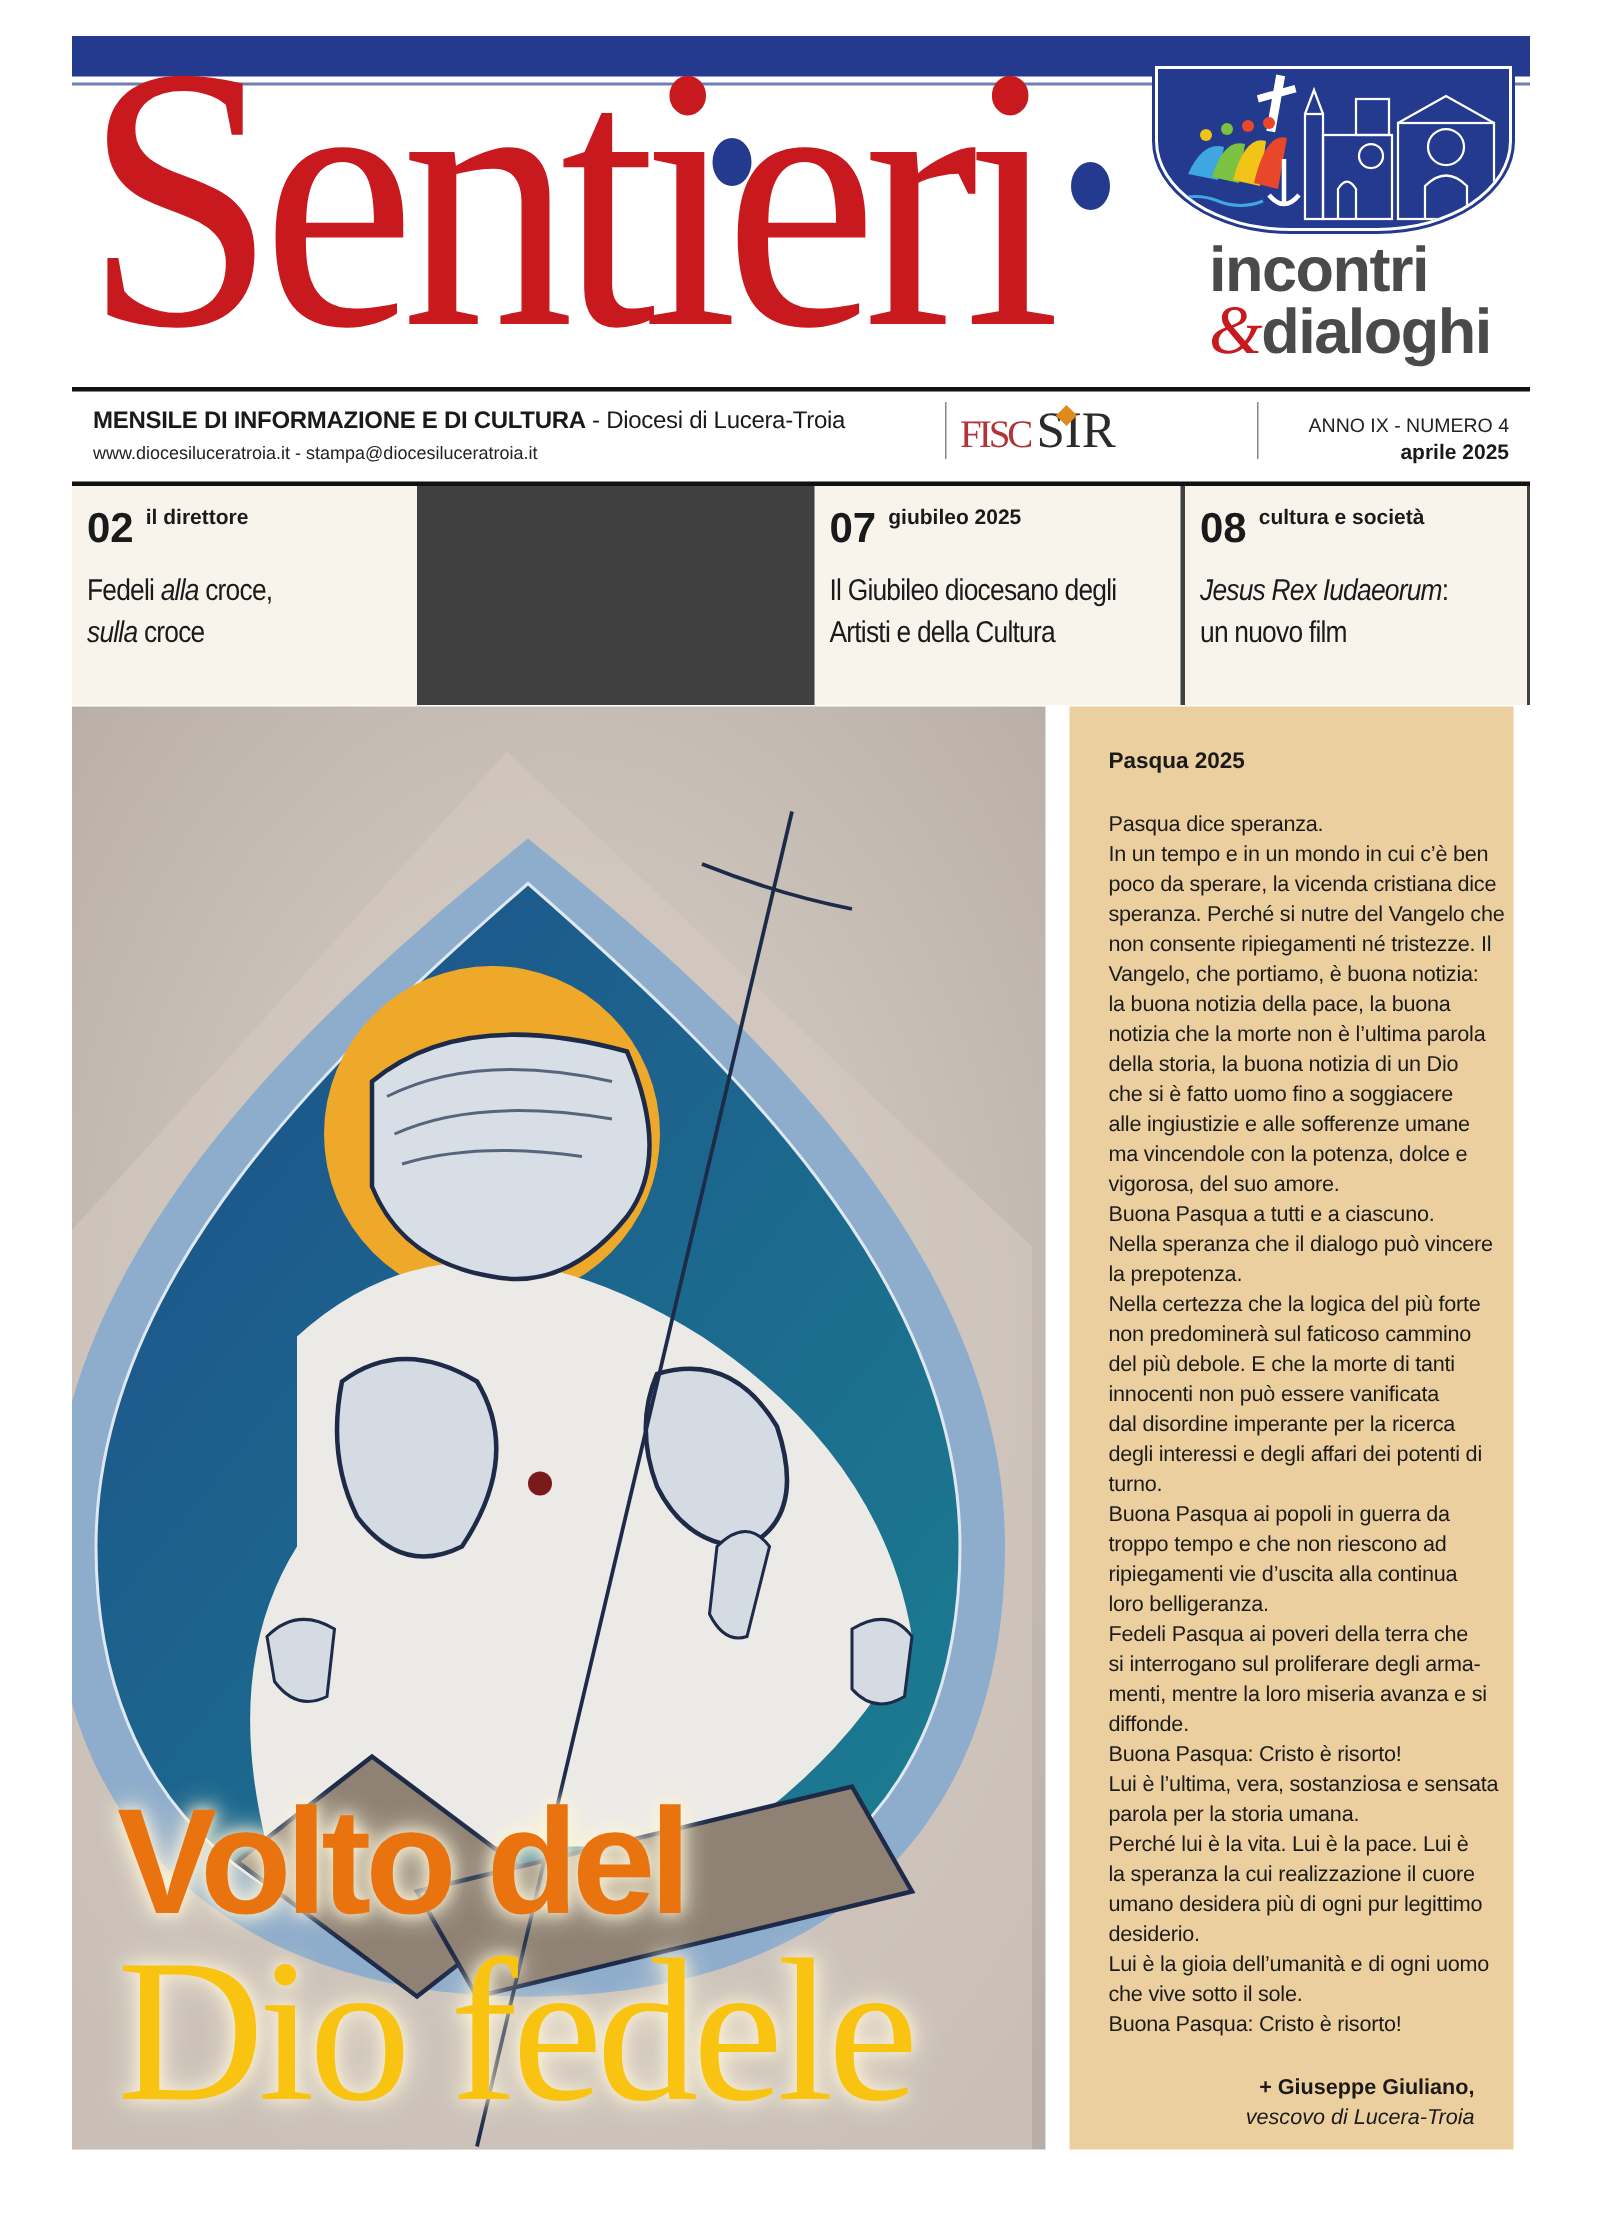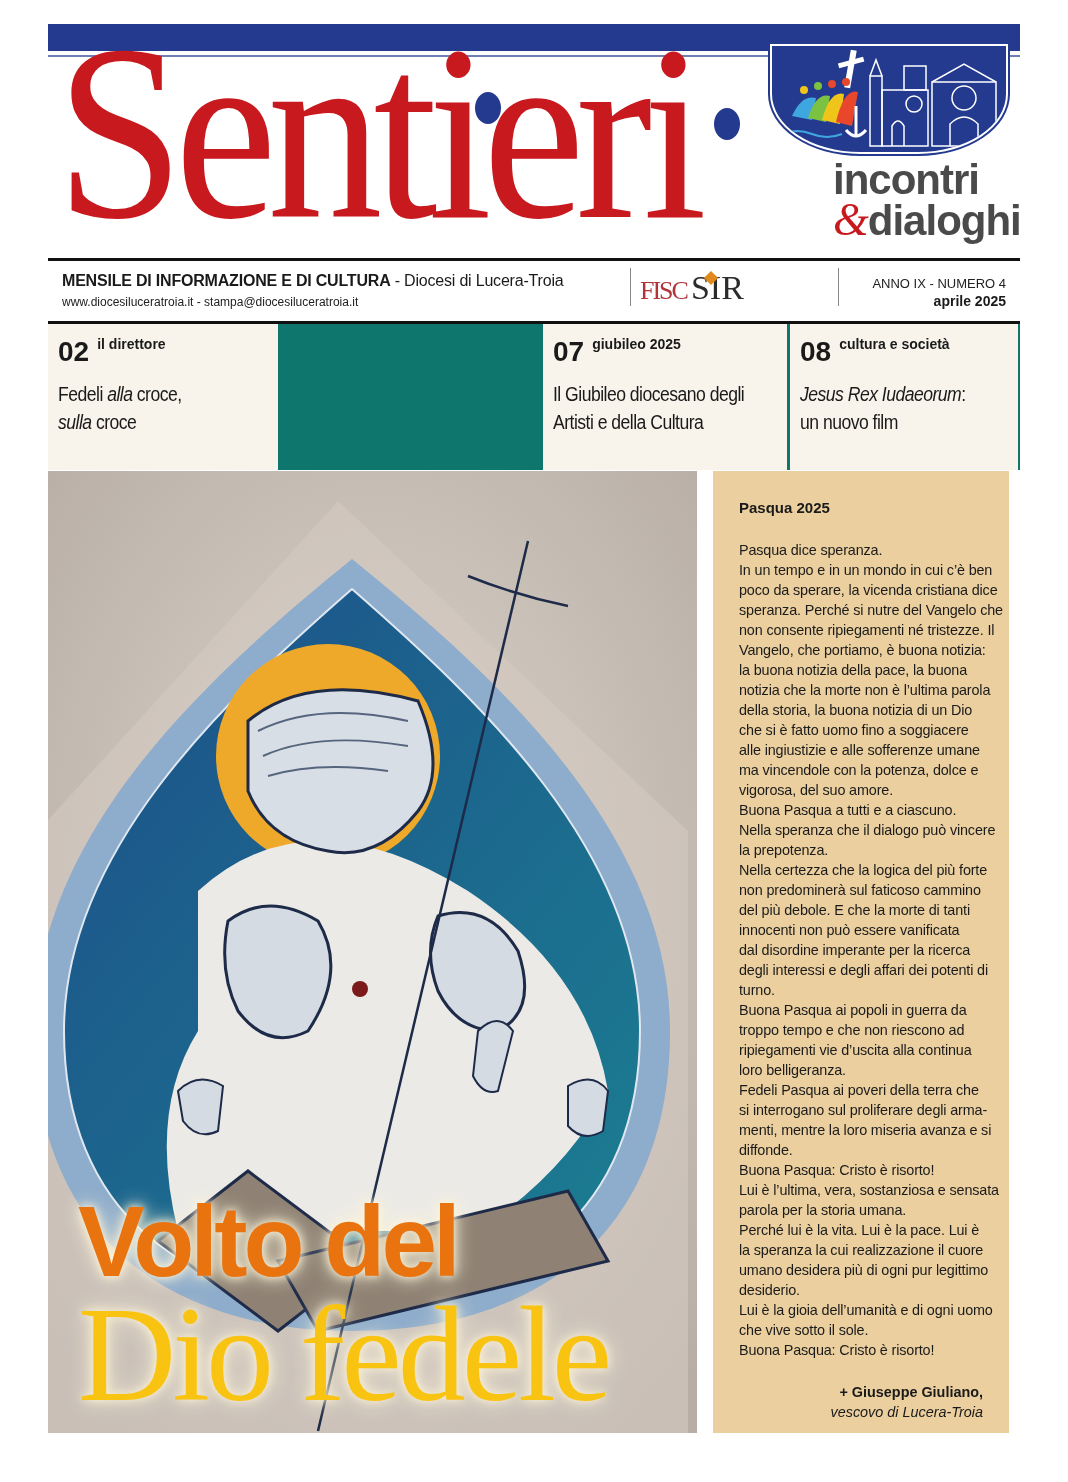--- a/index.html
+++ b/index.html
@@ -17,41 +17,41 @@
     white-space: nowrap;
   }
   .title-dot { position: absolute; width: 26px; height: 32px; border-radius: 50%; background: #233a8e; }
   .logo-badge {
     position: absolute; left: 770px; top: 44px; width: 238px; height: 110px;
     background: #233a8e; border-radius: 0 0 90px 90px / 0 0 60px 60px;
     border: 2px solid #ffffff; outline: 2px solid #233a8e;
     overflow: hidden;
   }
   .logo-badge svg { position: absolute; left: 0; top: 0; }
-  .subtitle { position: absolute; left: 806px; top: 160px; font-family: "Liberation Sans", sans-serif; font-weight: bold; color: #4a4a4a; margin-left: 27px; }
+  .subtitle { position: absolute; left: 806px; top: 160px; font-family: "Liberation Sans", sans-serif; font-weight: bold; color: #4a4a4a; }
   .subtitle .l1 { font-size: 42px; line-height: 40px; letter-spacing: -1px; }
   .subtitle .l2 { font-size: 42px; line-height: 40px; letter-spacing: -1px; }
   .subtitle .amp { color: #c8191e; font-family: "Liberation Serif", serif; font-style: italic; font-weight: normal; font-size: 46px; }
 
   .rule-thick { position: absolute; left: 48px; width: 972px; height: 3px; background: #111; }
 
   .info-left { position: absolute; left: 62px; top: 272px; }
   .info-left .line1 { font-size: 16px; font-weight: bold; letter-spacing: -0.2px; white-space: nowrap; }
   .info-left .line1 .rest { font-weight: normal; }
   .info-left .line2 { font-size: 12px; margin-top: 5px; color: #222; white-space: nowrap; }
   .vsep { position: absolute; top: 268px; width: 1px; height: 38px; background: #888; }
   .fisc { position: absolute; left: 640px; top: 270px; font-family: "Liberation Serif", serif; font-size: 34px; line-height: 36px; color: #b0343a; letter-spacing: -2px; }
   .fisc .sir { color: #2b2b2b; margin-left: 4px; letter-spacing: 0; }
   .fisc .diamond { display: inline-block; width: 10px; height: 10px; background: #e0891c; transform: rotate(45deg); position: relative; top: -16px; margin: 0 -6px 0 -4px; }
   .info-right { position: absolute; right: 62px; top: 276px; text-align: right; }
   .info-right .issue { font-size: 13px; color: #222; }
   .info-right .date { font-size: 14px; font-weight: bold; margin-top: 2px; }
 
   
-  .strip { position: absolute; left: 48px; top: 324px; width: 972px; height: 146px; background: #0f766e; }
+  .strip { position: absolute; left: 48px; top: 324px; width: 972px; height: 146px; background: #404040; }
   .card { position: absolute; top: 0; height: 146px; background: #f8f4ec; padding: 12px 10px 0 10px; }
   .card .num { font-size: 28px; font-weight: bold; display: inline-block; vertical-align: top; line-height: 32px; }
   .card .sec { font-size: 14px; font-weight: bold; display: inline-block; vertical-align: top; margin-left: 8px; line-height: 16px; }
   .card .head { margin-top: 12px; font-size: 20px; line-height: 28px; letter-spacing: -0.6px; transform: scaleX(0.88); transform-origin: left top; width: 250px; }
   .card .head i { font-style: italic; }
 
   
   .art { position: absolute; left: 48px; top: 471px; width: 649px; height: 962px; background: #c8beb6; overflow: hidden; }
   .art svg { position: absolute; left: 0; top: 0; }
   .headline { position: absolute; left: 78px; }

